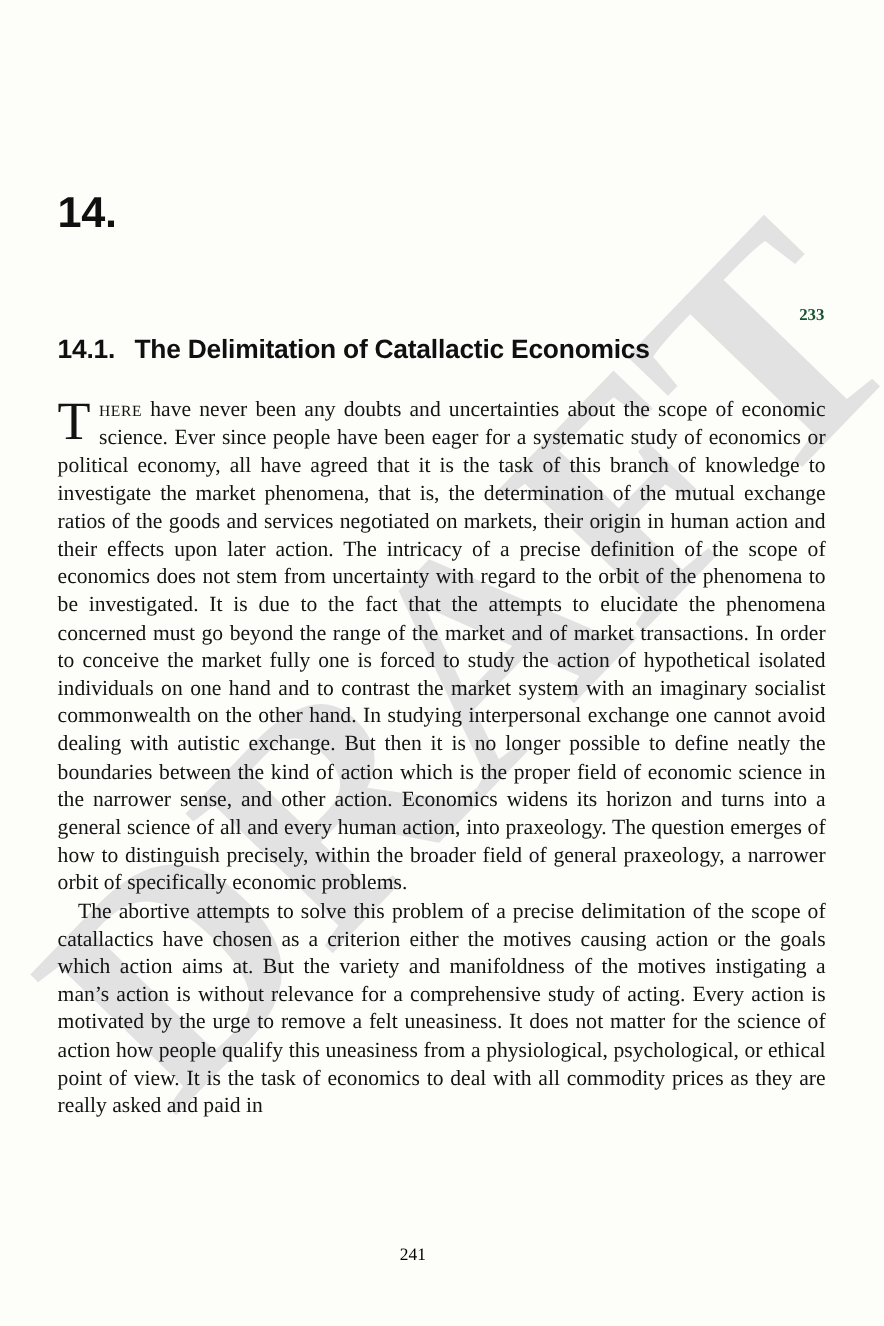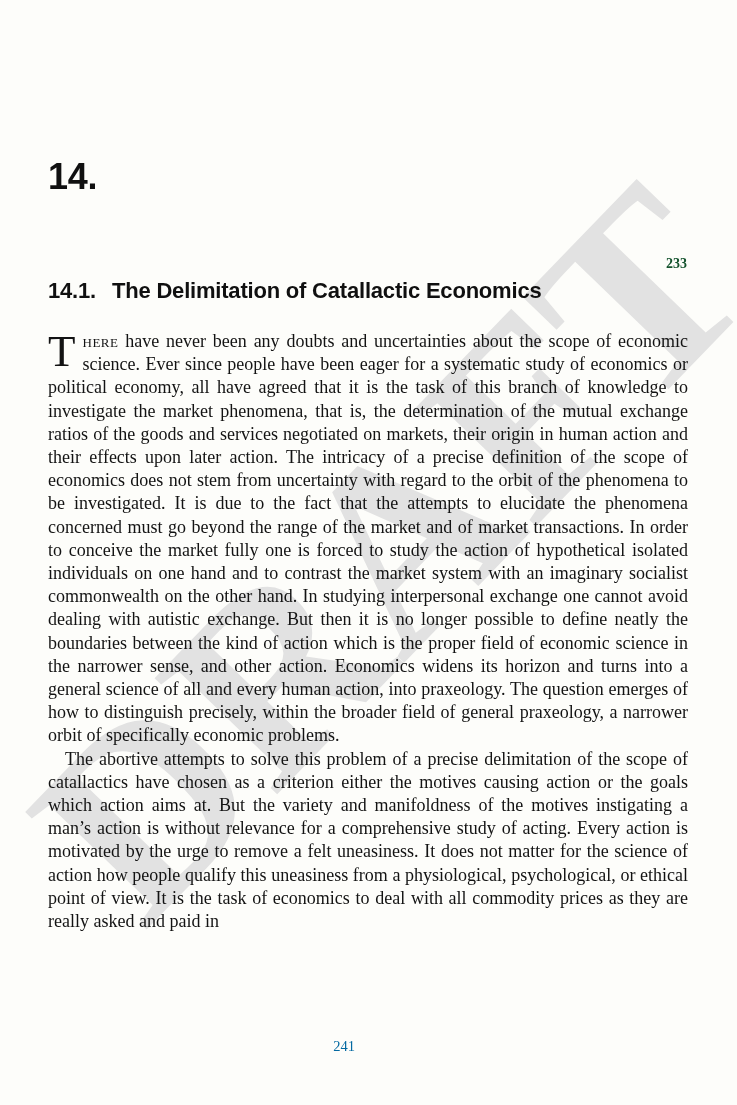--- a/index.html
+++ b/index.html
@@ -80,21 +80,21 @@
     padding: 3px 7px 0 0;
   }
   .smallcaps { font-variant: small-caps; letter-spacing: 0.5px; }
   .footer-number {
     position: absolute;
     top: 1038px;
     left: 0;
     width: 688px;
     text-align: center;
     font-size: 14.5px;
-    color: #0369a1;
+    color: #000000;
   }
 </style>
 </head>
 <body>
 
 <div class="page">
 
   <div class="watermark">DRAFT</div>
 
   <div class="content-layer">

